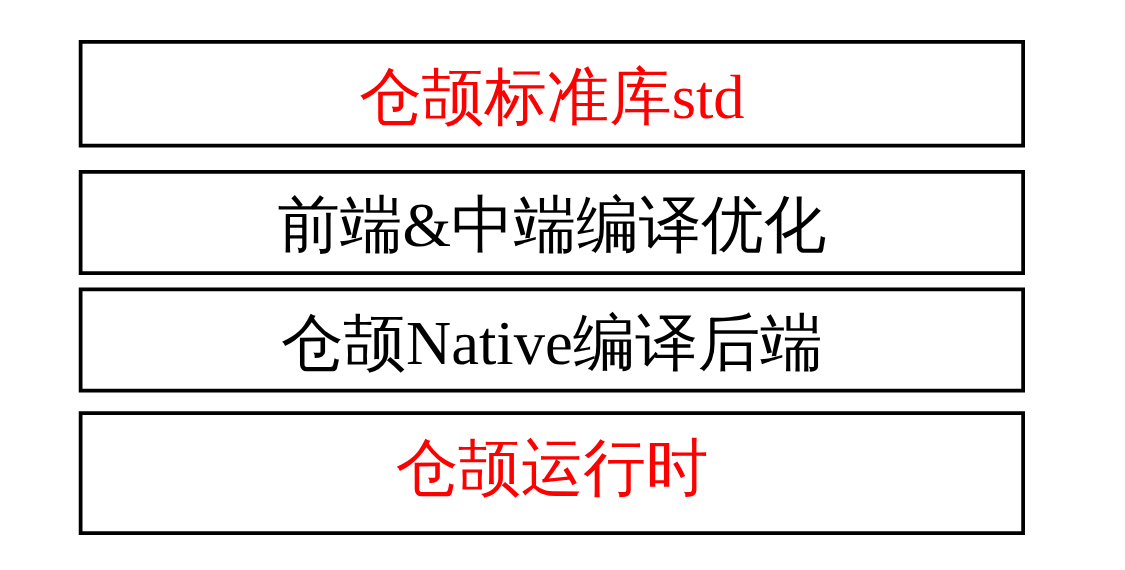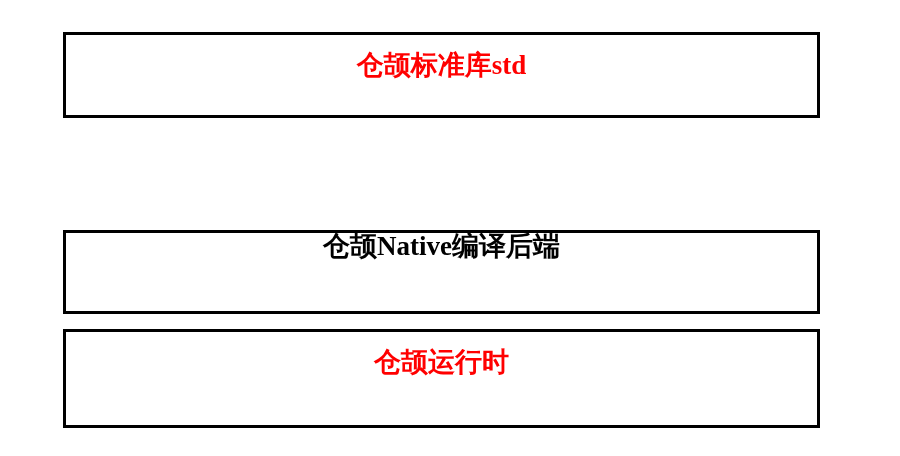--- a/index.html
+++ b/index.html
@@ -37,47 +37,50 @@
   
   #layer-box-1 { top: 32px;  height: 86px; }
   #layer-box-2 { top: 136px; height: 84px; }
   #layer-box-3 { top: 230px; height: 84px; }
   #layer-box-4 { top: 329px; height: 99px; }
 
   .layer-label {
     display: block;
     width: 100%;
     text-align: center;
-    font-size: 27px;
+    font-size: 50px;
     line-height: 1;
     letter-spacing: 0px;
     white-space: nowrap;
     font-family: "Liberation Serif", "DejaVu Serif", serif;
-    font-weight: 700;
+    font-weight: 400;
     color: #000000;
   }
 
   
   #layer-box-1 .layer-label { margin-top: 17px; }
   #layer-box-2 .layer-label { margin-top: 16px; }
-  #layer-box-3 .layer-label { }
+  #layer-box-3 .layer-label { margin-top: 16px; }
   #layer-box-4 .layer-label { margin-top: 17px; }
 
   .layer-label.accent-red { color: #FF0000; }
   .layer-label.accent-black { color: #000000; }
 </style>
 </head>
 <body>
 
 <div id="stack-diagram">
 
   <div class="layer-box" id="layer-box-1">
     <span class="layer-label accent-red">仓颉标准库std</span>
   </div>
 
+  <div class="layer-box" id="layer-box-2">
+    <span class="layer-label accent-black">前端&amp;中端编译优化</span>
+  </div>
 
   <div class="layer-box" id="layer-box-3">
     <span class="layer-label accent-black">仓颉Native编译后端</span>
   </div>
 
   <div class="layer-box" id="layer-box-4">
     <span class="layer-label accent-red">仓颉运行时</span>
   </div>
 
 </div>

